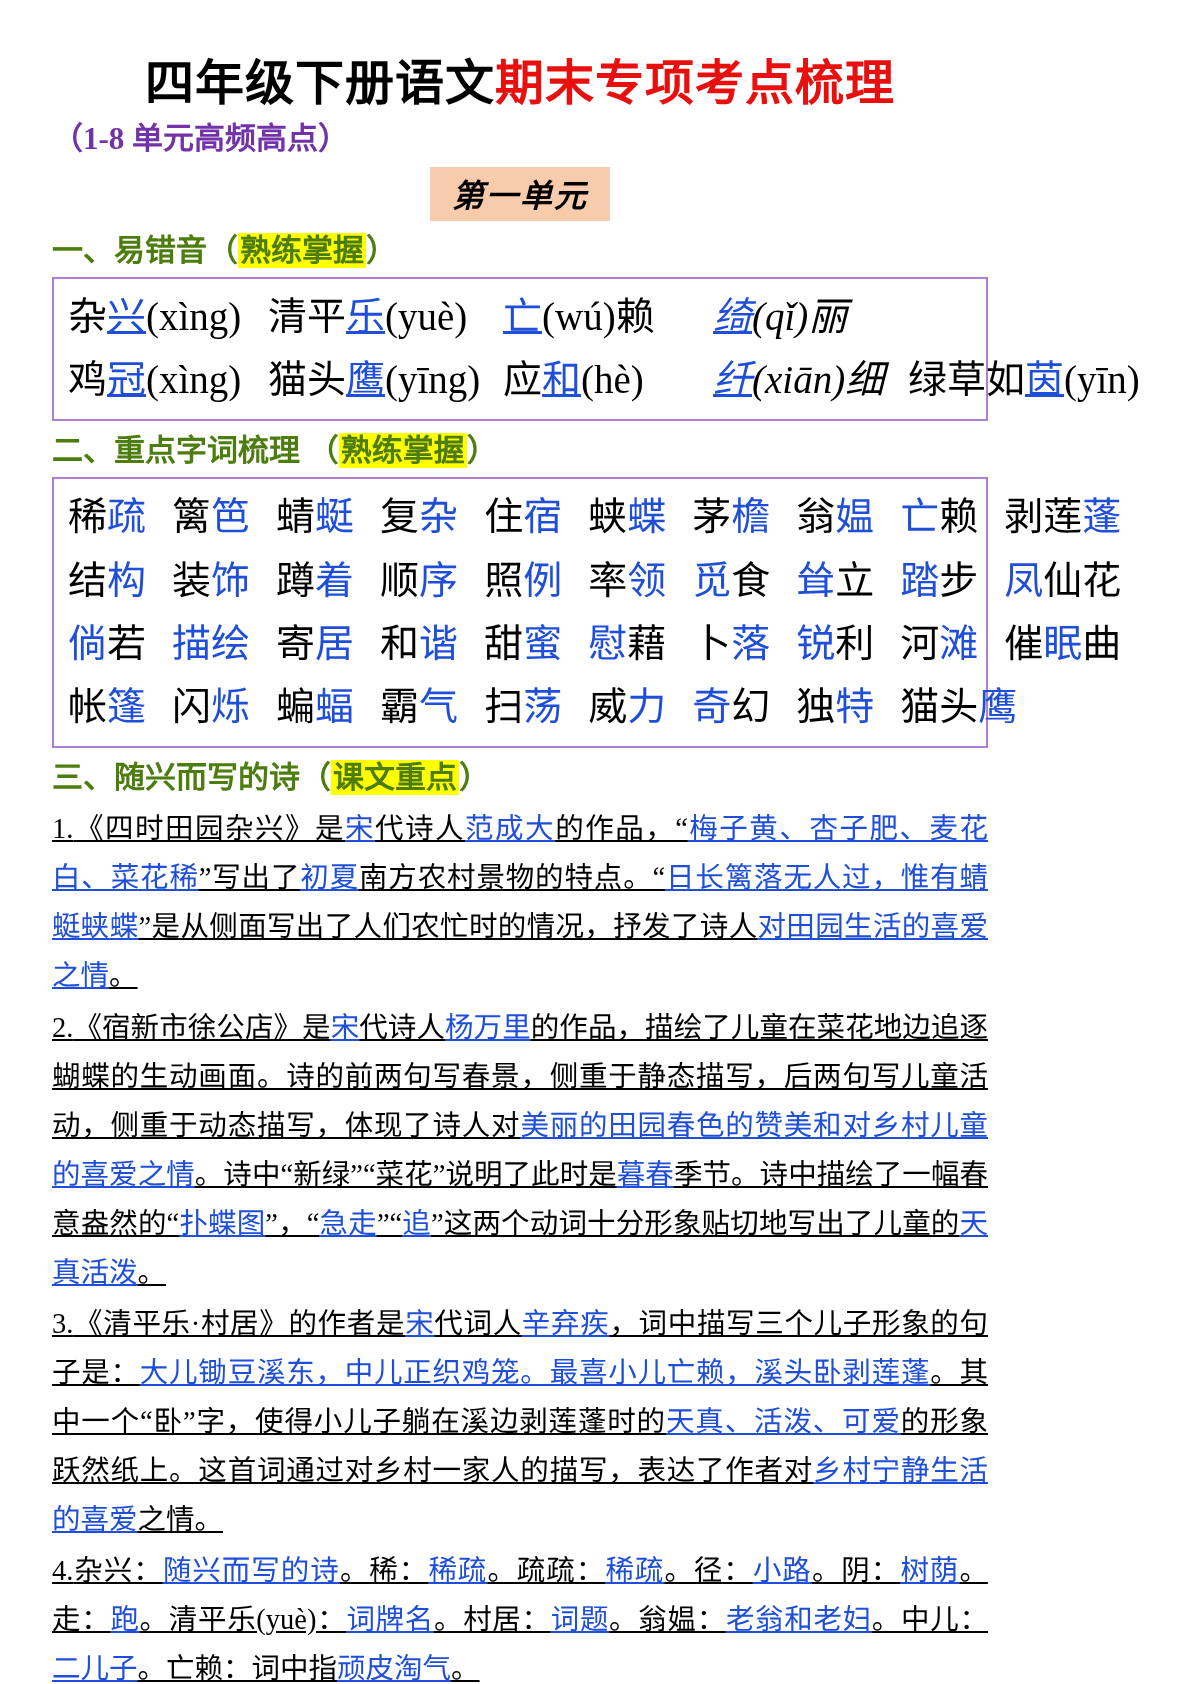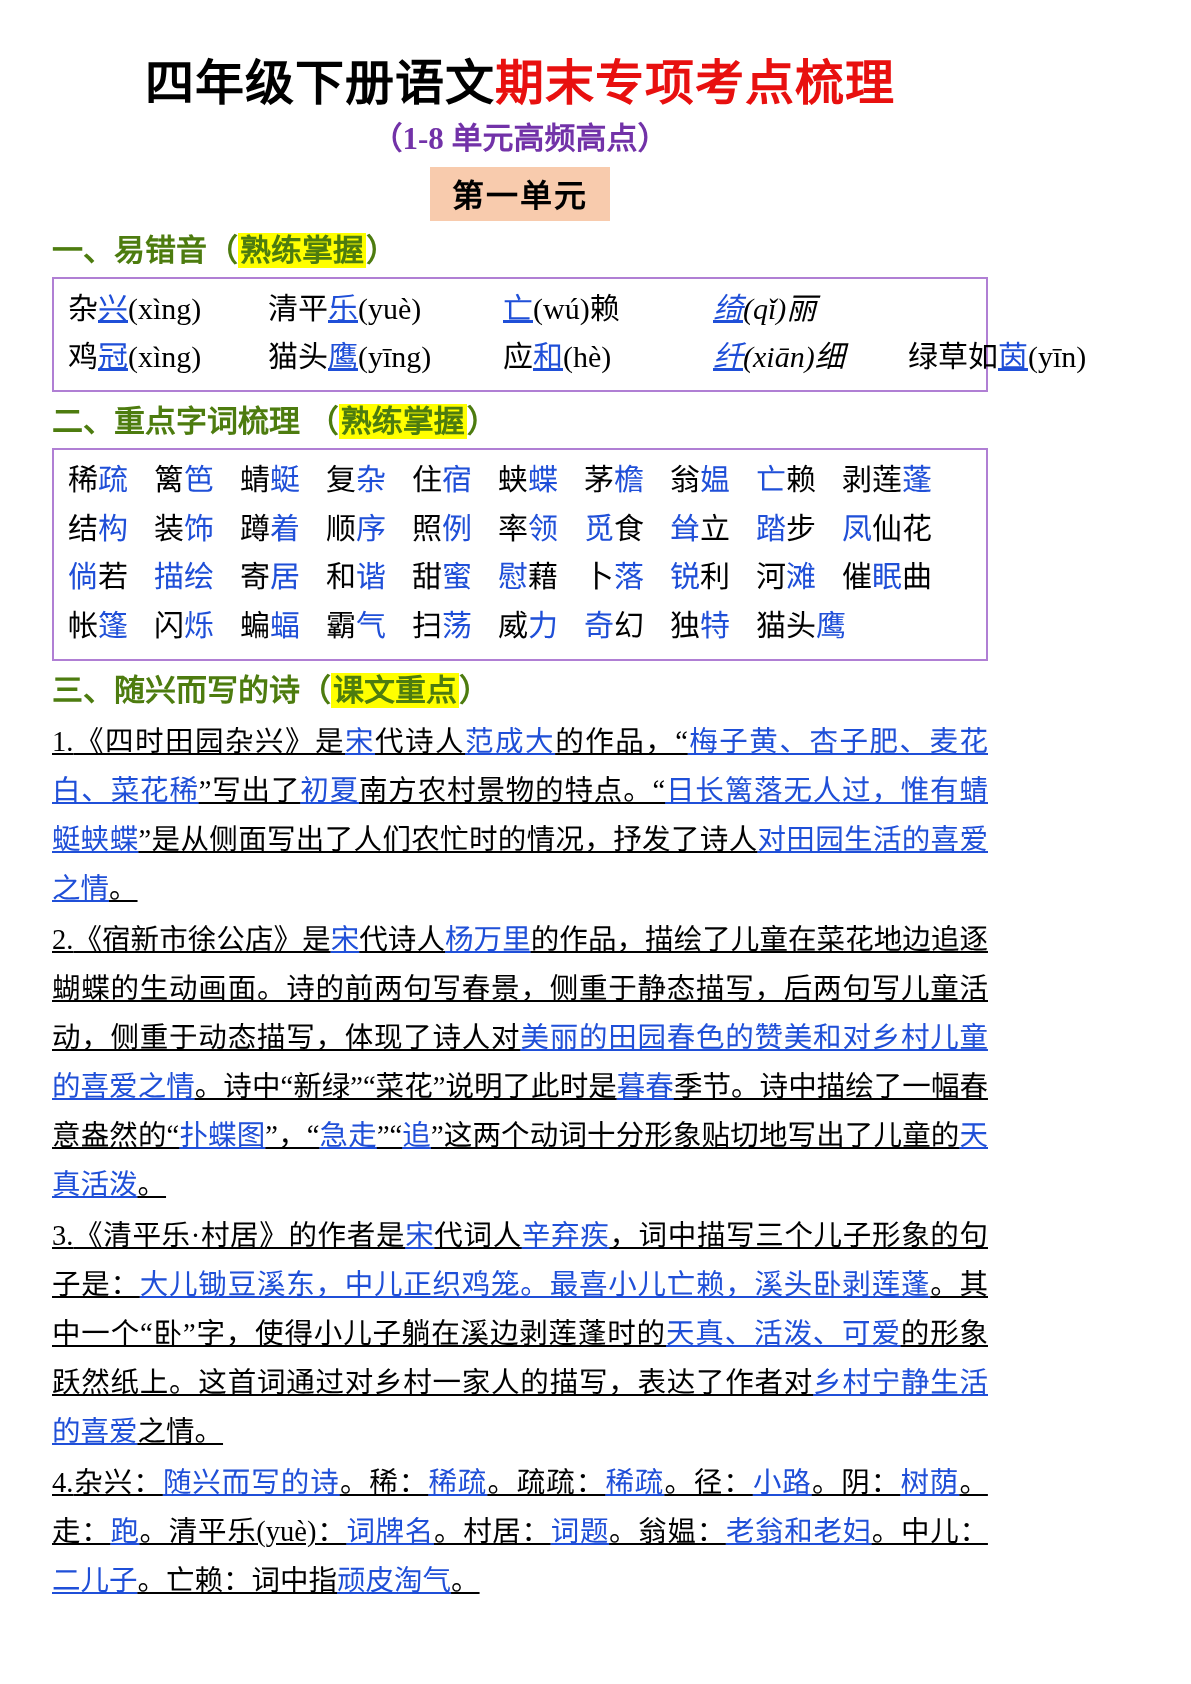--- a/index.html
+++ b/index.html
@@ -29,31 +29,31 @@
     font-weight: bold;
     letter-spacing: 1px;
     line-height: 1.22;
     margin: 8px 0 2px 0;
     white-space: nowrap;
   }
   .title-main .seg-black { color: #000000; }
   .title-main .seg-red   { color: #e8100f; }
 
   .title-sub {
-    text-align: center;
     font-size: 31px;
     font-weight: bold;
     color: #7232a8;
     line-height: 1.25;
     margin: 6px 0 4px 0;
   }
 
   .unit-badge-wrap {
     text-align: center;
     margin: 8px 0 6px 0;
+    font-style: italic;
   }
   .unit-badge {
     display: inline-block;
     background: #f8cbad;
     color: #000000;
     font-size: 32px;
     font-weight: bold;
     padding: 3px 22px 5px 22px;
     letter-spacing: 2px;
   }
@@ -76,21 +76,21 @@
   .box {
     border: 2px solid #b07fd4;
     box-sizing: border-box;
     padding: 6px 10px 8px 14px;
     margin-bottom: 4px;
   }
 
   .row {
     display: flex;
     align-items: baseline;
-    font-size: 30px;
+    font-size: 39px;
     line-height: 1.62;
     white-space: nowrap;
   }
   
   .pin-row > .cell {
     flex: 1 1 0;
     min-width: 0;
   }
   .pin-row > .cell:nth-child(1) { flex: 0 0 200px; }
   .pin-row > .cell:nth-child(2) { flex: 0 0 235px; }

